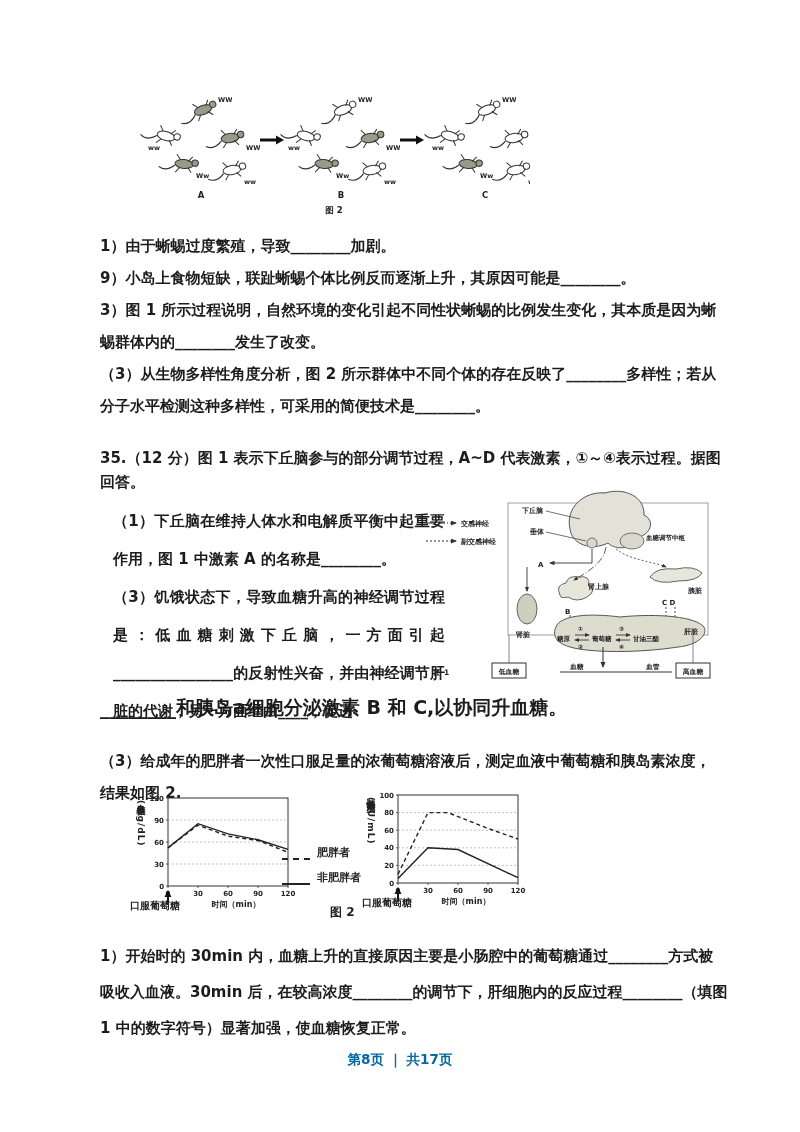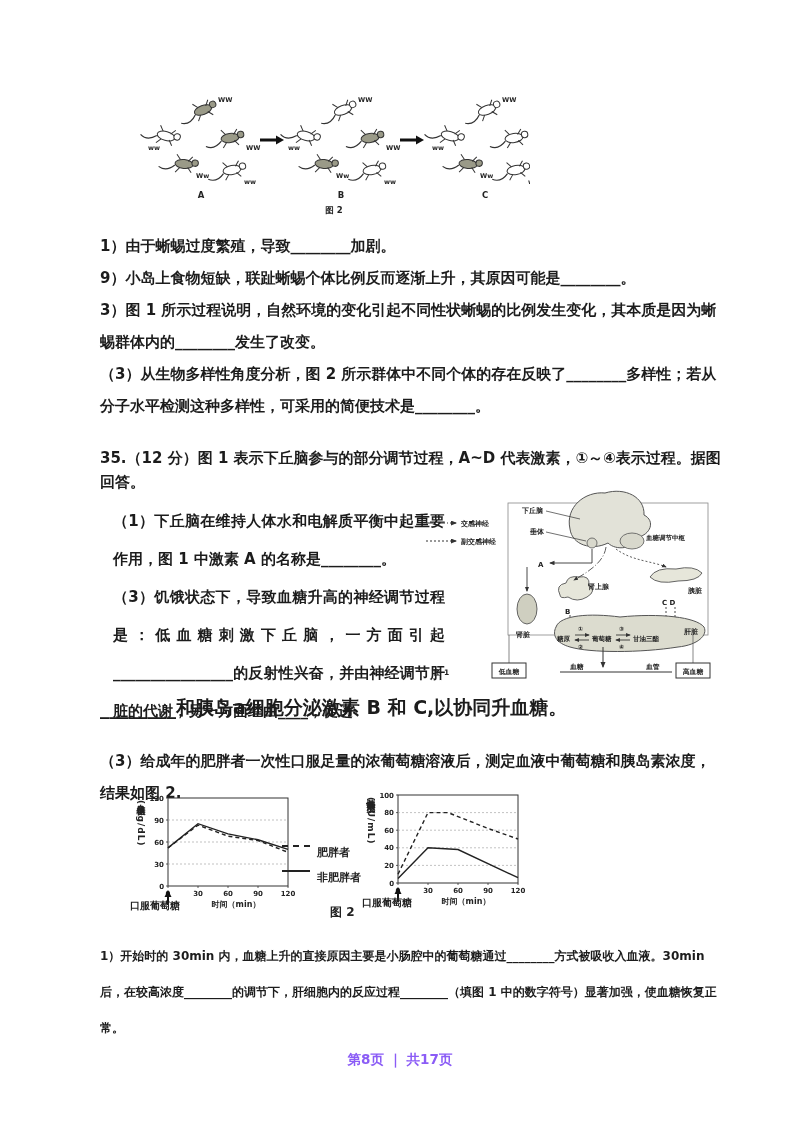--- a/index.html
+++ b/index.html
@@ -5,26 +5,26 @@
   html,body{margin:0;padding:0;background:#fff;}
   .page{position:relative;width:800px;height:1132px;background:#ffffff;overflow:hidden;
         font-family:"DejaVu Sans","Liberation Sans",sans-serif;color:#1c1c1c;font-weight:600;}
   .abs{position:absolute;}
   .para p{margin:0;}
   .q34{left:100px;top:230px;width:618px;font-size:15px;line-height:32px;}
   .q35stem{left:100px;top:446px;width:624px;font-size:15px;line-height:24px;}
   .q35left{left:100px;top:502px;width:332px;font-size:15px;line-height:38px;text-align:justify;margin-left:13px;}
   .q35line2b{left:100px;top:696px;width:622px;font-size:19px;line-height:22px;}
   .q35part3{left:100px;top:734px;width:624px;font-size:15px;line-height:32px;margin-top:11px;}
-  .q35q1{left:100px;top:938px;width:628px;font-size:12px;line-height:36px;}
-  .footer{left:0;top:1051px;width:800px;text-align:center;font-size:13.5px;color:#8b5cf6;}
+  .q35q1{left:100px;top:938px;width:628px;font-size:15px;line-height:36px;}
+  .footer{left:0;top:1051px;width:800px;text-align:center;font-size:13.5px;color:#0369a1;}
   svg text{font-family:"DejaVu Sans","Liberation Sans",sans-serif;font-weight:600;fill:#222;}
   .vlabel{position:absolute;writing-mode:vertical-rl;font-size:9px;line-height:10px;letter-spacing:1px;color:#222;}
   .legend{position:absolute;left:282px;top:845px;font-size:11px;color:#222;}
-  .legend .row{display:flex;align-items:flex-start;margin-bottom:10px;white-space:nowrap;}
+  .legend .row{display:flex;align-items:flex-end;margin-bottom:10px;white-space:nowrap;}
   .ls{display:inline-block;width:28px;height:0;margin-right:7px;}
   .ls.dashed{border-top:2px dashed #222;}
   .ls.solid{border-top:2px solid #222;}
   .ann{position:absolute;font-size:10px;color:#222;white-space:nowrap;}
   .figcap{position:absolute;font-size:12px;color:#222;}
 </style>
 </head>
 <body>
 
 <div class="page">

